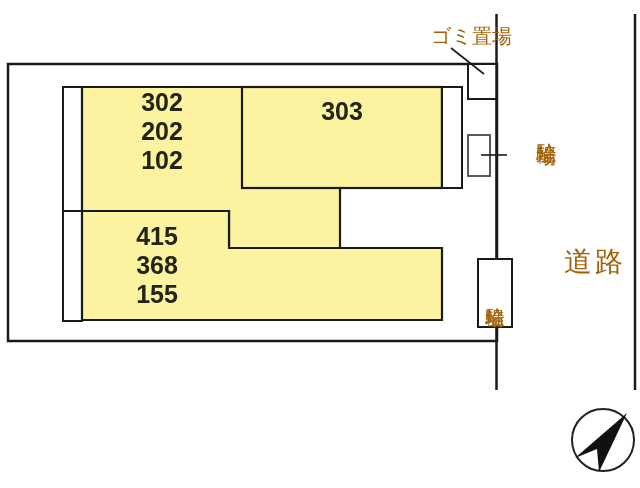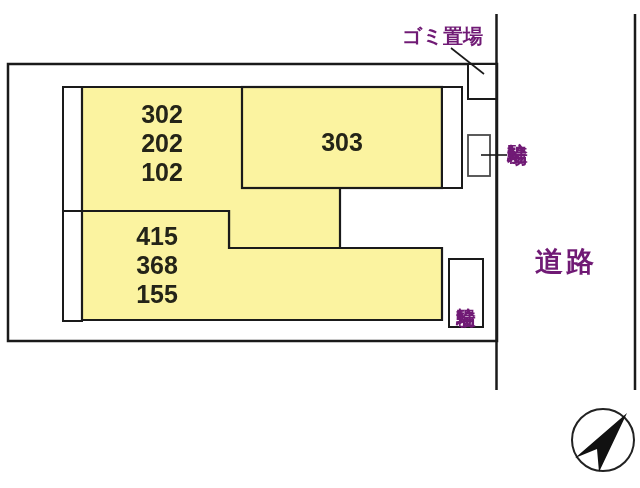--- a/index.html
+++ b/index.html
@@ -8,21 +8,21 @@
     font-family:"Liberation Sans","DejaVu Sans",sans-serif;color:#1c1c1c;
   }
   .stage svg{position:absolute;left:0;top:0;}
   .lbl{position:absolute;white-space:nowrap;}
   .unit-stack{
     position:absolute;width:90px;text-align:center;
     font-size:25px;font-weight:600;color:#242418;
   }
   .unit-stack div{height:29px;line-height:29px;}
   .unit-stack.rs div{height:28px;line-height:28px;}
-  .jp{font-weight:700;color:#701a75;}
+  .jp{font-weight:400;color:#a16207;margin-left:29px;}
   .vtext{
     writing-mode:vertical-rl;text-orientation:upright;
     letter-spacing:2px;
   }
   .gomi{left:402px;top:23px;font-size:20px;}
   .churin-side{left:505px;top:126px;font-size:20px;}
   .churin-box{
     left:448px;top:258px;width:32px;height:66px;
     border:2px solid #1a1a1a;background:#ffffff;
     display:flex;align-items:center;justify-content:center;
@@ -59,26 +59,26 @@
 
     <line x1="496.5" y1="14" x2="496.5" y2="390" stroke="#1a1a1a" stroke-width="2.5"></line>
     <line x1="635" y1="14" x2="635" y2="390" stroke="#1a1a1a" stroke-width="2.5"></line>
 
     <g>
       <circle cx="603" cy="440" r="31" fill="#ffffff" stroke="#222222" stroke-width="2"></circle>
       <polygon points="627,413 575,458 597,449 599,472" fill="#111111"></polygon>
     </g>
   </svg>
 
-  <div class="unit-stack" style="left:117px;top:100px;">
+  <div class="unit-stack" style="left:117px;top:88px;">
     <div>302</div>
     <div>202</div>
     <div>102</div>
   </div>
-  <div class="unit-stack rs" style="left:297px;top:97px;margin-top:31px;">
+  <div class="unit-stack rs" style="left:297px;top:97px;">
     <div>303</div>
   </div>
   <div class="unit-stack" style="left:112px;top:222px;">
     <div>415</div>
     <div>368</div>
     <div>155</div>
   </div>
 
   <div class="lbl jp gomi">ゴミ置場</div>
   <div class="lbl jp vtext churin-side">駐輪場</div>

